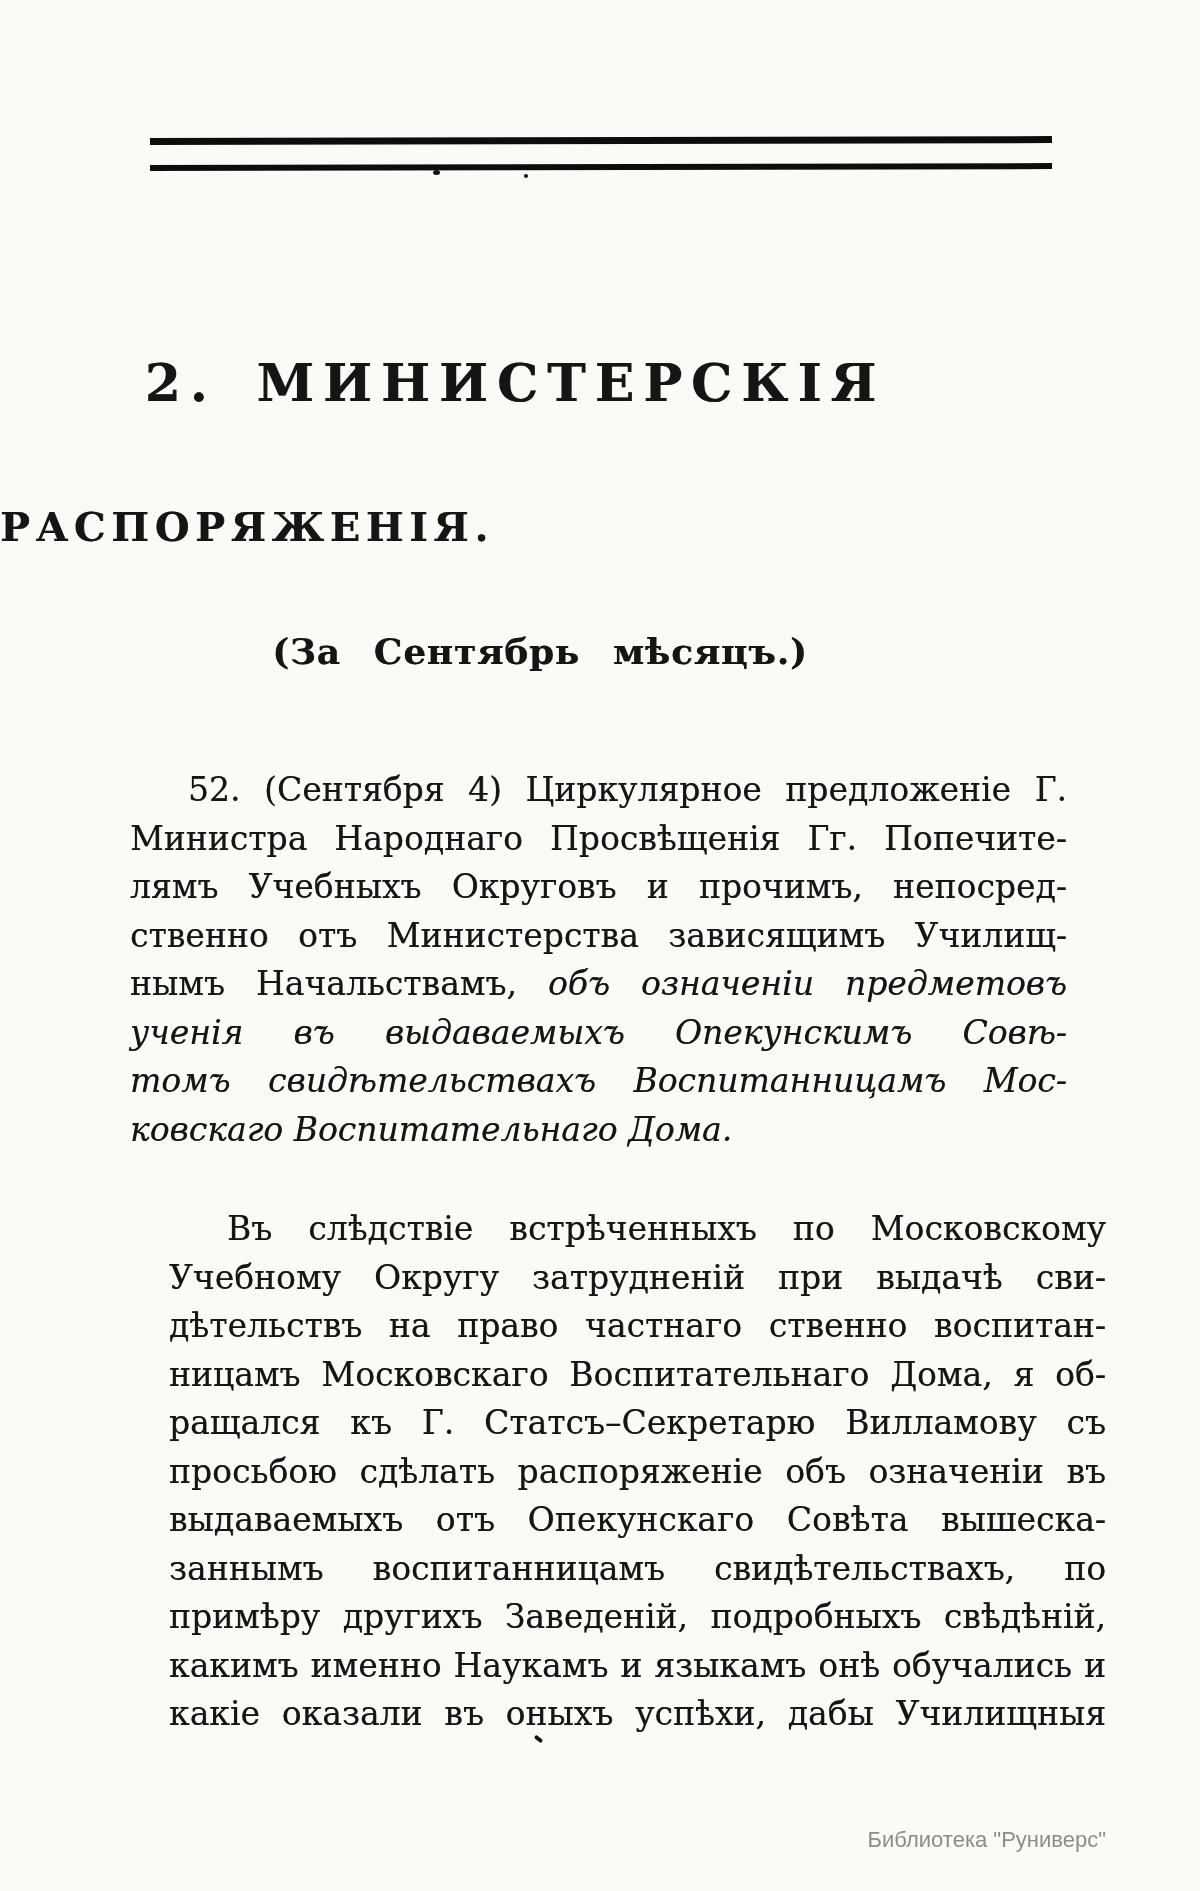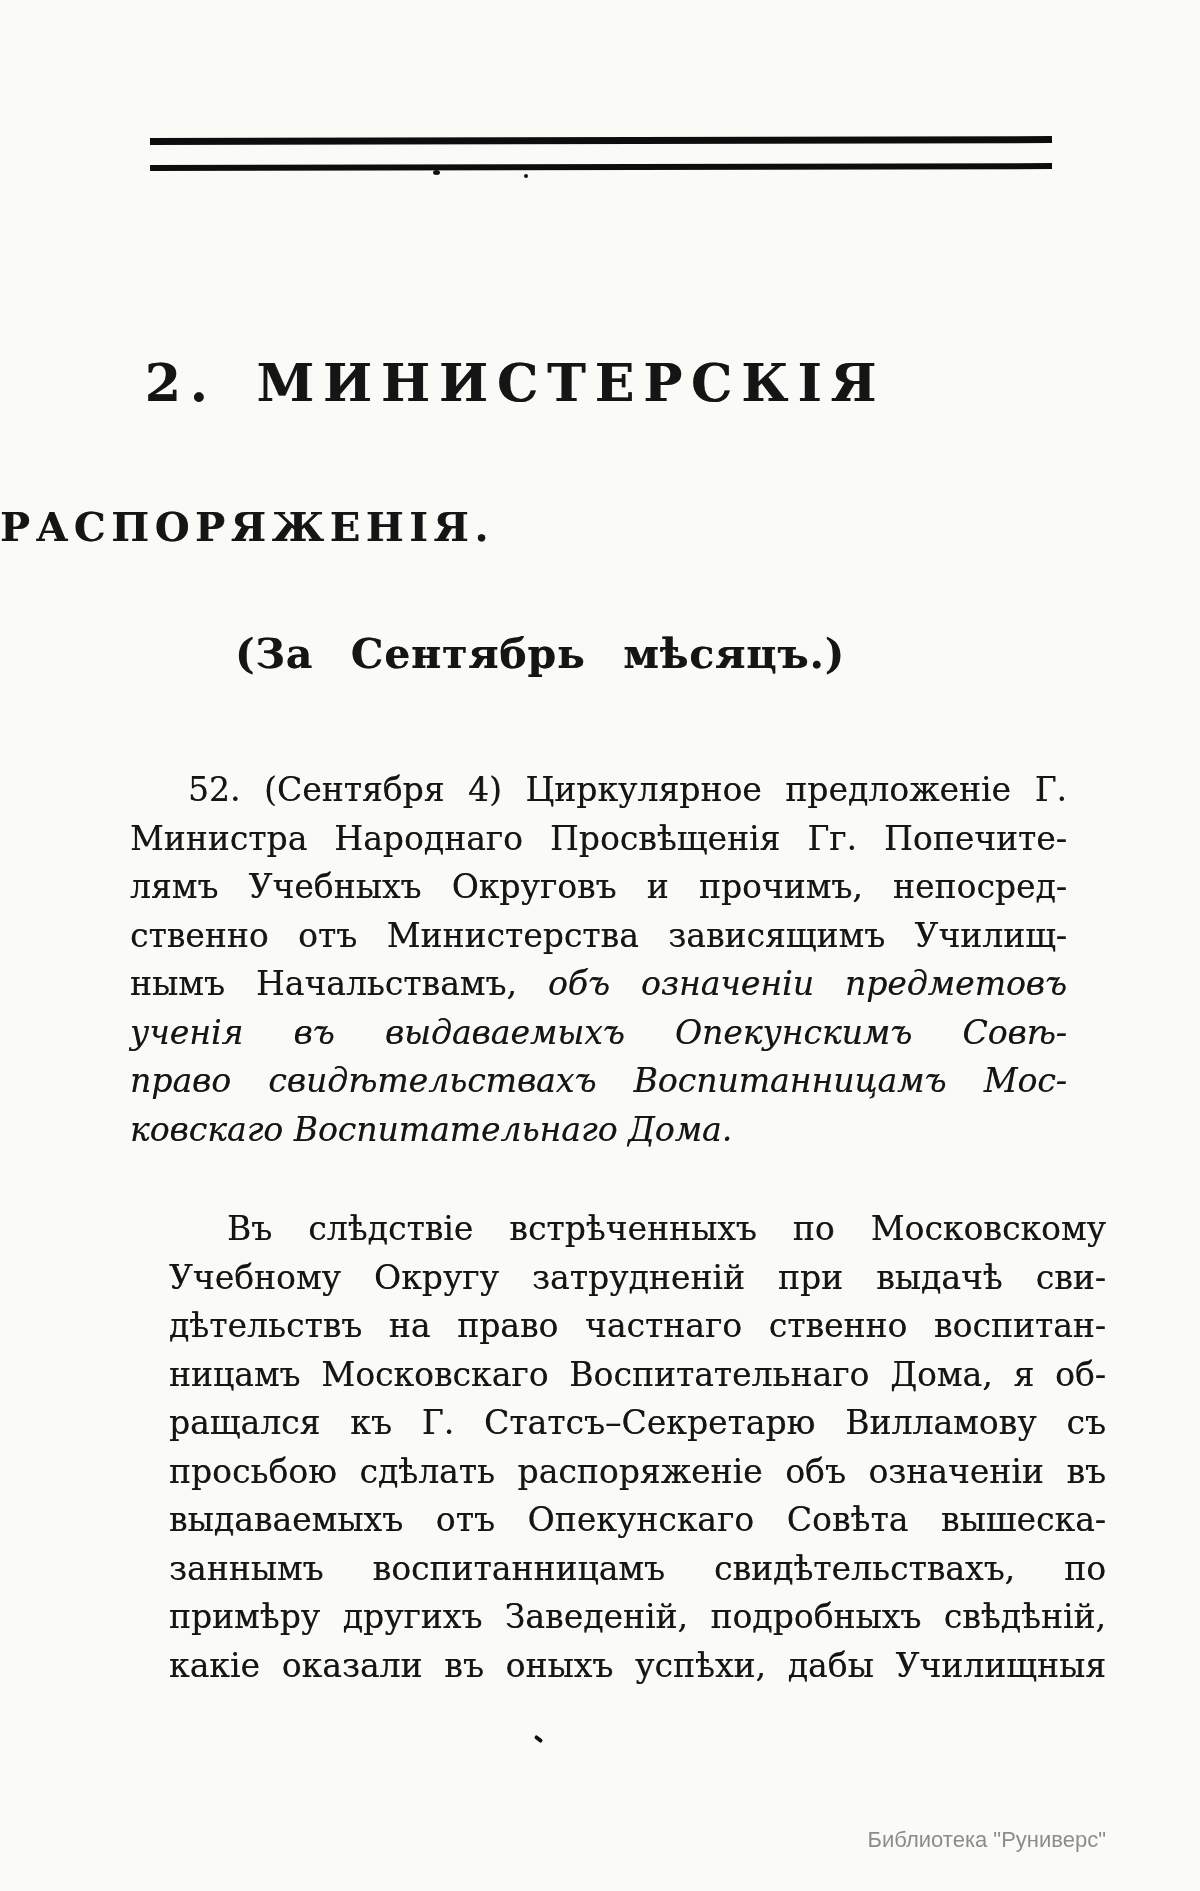--- a/index.html
+++ b/index.html
@@ -38,21 +38,21 @@
   .title2 {
     position:absolute; left:0; top:503px; width:1075px;
     text-align:left;
     font-size:40px; font-weight:bold;
     letter-spacing:0.14em;
     white-space:nowrap;
   }
   .subtitle {
     position:absolute; left:0; top:630px; width:1080px;
     text-align:center;
-    font-size:41px; font-weight:bold;
+    font-size:36px; font-weight:bold;
     letter-spacing:0.02em; word-spacing:0.55em;
     white-space:nowrap;
   }
 
   .para {
     position:absolute; left:130px; width:937px;
     font-size:33px; line-height:48.5px;
   }
   .para1 { top:766px; }
   .para2 { top:1205px;margin-left:39px; }
@@ -86,32 +86,33 @@
 
   <div class="subtitle doc-text">(За Сентябрь мѣсяцъ.)</div>
 
   <div class="para para1 doc-text">
       <div class="tline indent just"><span>52. (Сентября 4) Циркулярное предложеніе Г.</span></div>
       <div class="tline just"><span>Министра Народнаго Просвѣщенія Гг. Попечите-</span></div>
       <div class="tline just"><span>лямъ Учебныхъ Округовъ и прочимъ, непосред-</span></div>
       <div class="tline just"><span>ственно отъ Министерства зависящимъ Училищ-</span></div>
       <div class="tline just"><span>нымъ Начальствамъ, </span><span class="it">объ означеніи предметовъ</span></div>
       <div class="tline just"><span class="it">ученія въ выдаваемыхъ Опекунскимъ Совѣ-</span></div>
-      <div class="tline just"><span class="it">право свидѣтельствахъ Воспитанницамъ Мос-</span></div>
+      <div class="tline just"><span class="it">томъ свидѣтельствахъ Воспитанницамъ Мос-</span></div>
       <div class="tline nojust"><span class="it">ковскаго Воспитательнаго Дома.</span></div>
     </div>
 
   <div class="para para2 doc-text">
       <div class="tline indent just"><span>Въ слѣдствіе встрѣченныхъ по Московскому</span></div>
       <div class="tline just"><span>Учебному Округу затрудненій при выдачѣ сви-</span></div>
       <div class="tline just"><span>дѣтельствъ на право частнаго ственно воспитан-</span></div>
       <div class="tline just"><span>ницамъ Московскаго Воспитательнаго Дома, я об-</span></div>
       <div class="tline just"><span>ращался къ Г. Статсъ–Секретарю Вилламову съ</span></div>
       <div class="tline just"><span>просьбою сдѣлать распоряженіе объ означеніи въ</span></div>
       <div class="tline just"><span>выдаваемыхъ отъ Опекунскаго Совѣта вышеска-</span></div>
       <div class="tline just"><span>заннымъ воспитанницамъ свидѣтельствахъ, по</span></div>
       <div class="tline just"><span>примѣру другихъ Заведеній, подробныхъ свѣдѣній,</span></div>
+      <div class="tline just"><span>какимъ именно Наукамъ и языкамъ онѣ обучались и</span></div>
       <div class="tline just"><span>какіе оказали въ оныхъ успѣхи, дабы Училищныя</span></div>
     </div>
 
   <div class="footer-credit">Библиотека "Руниверс"</div>
 
 </div>
 
 </body></html>

